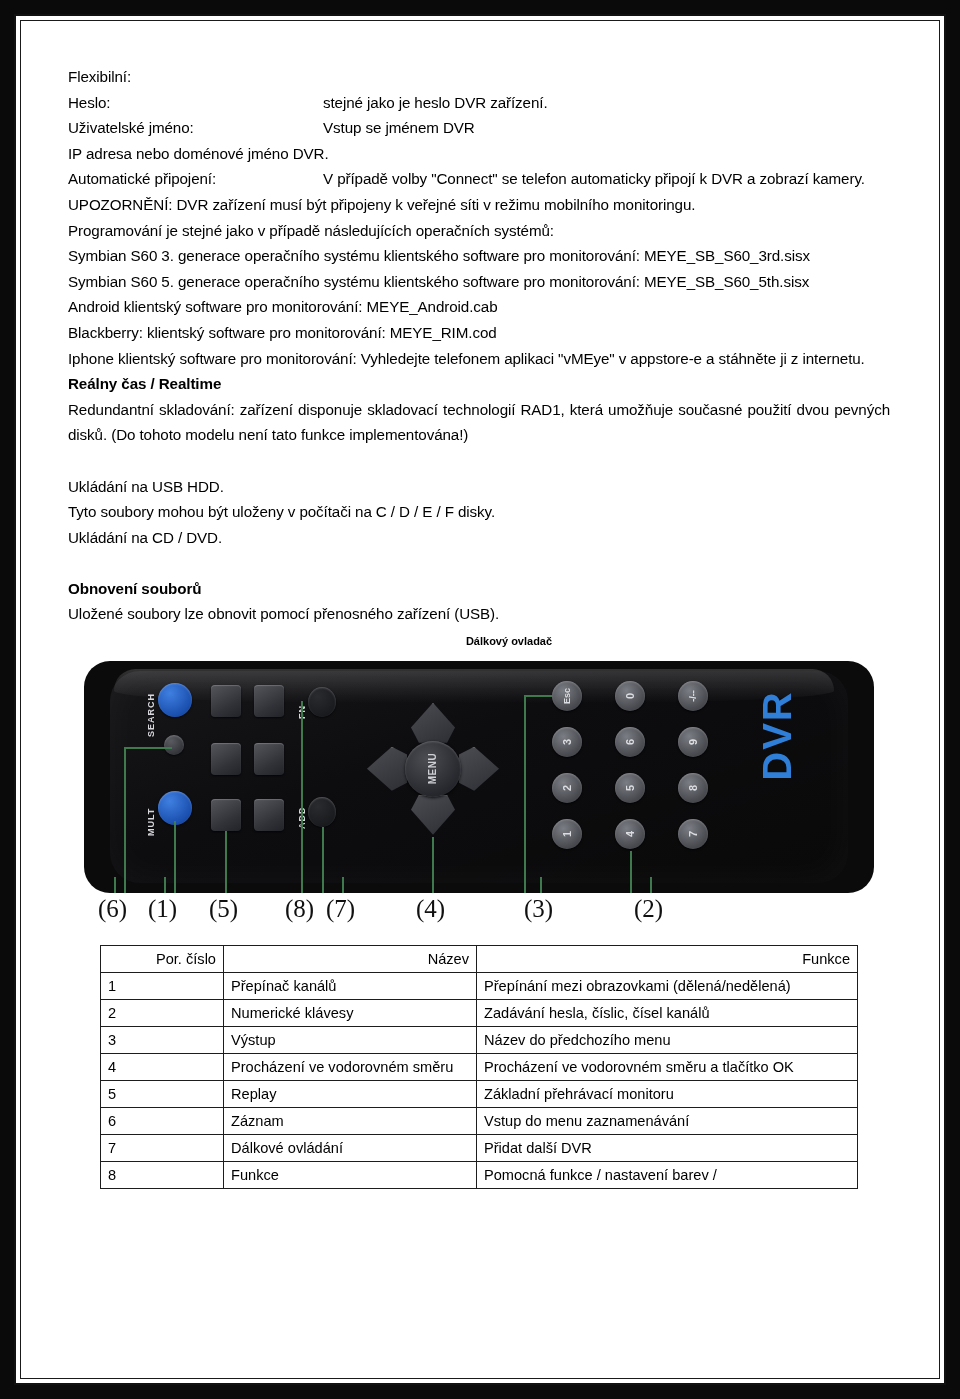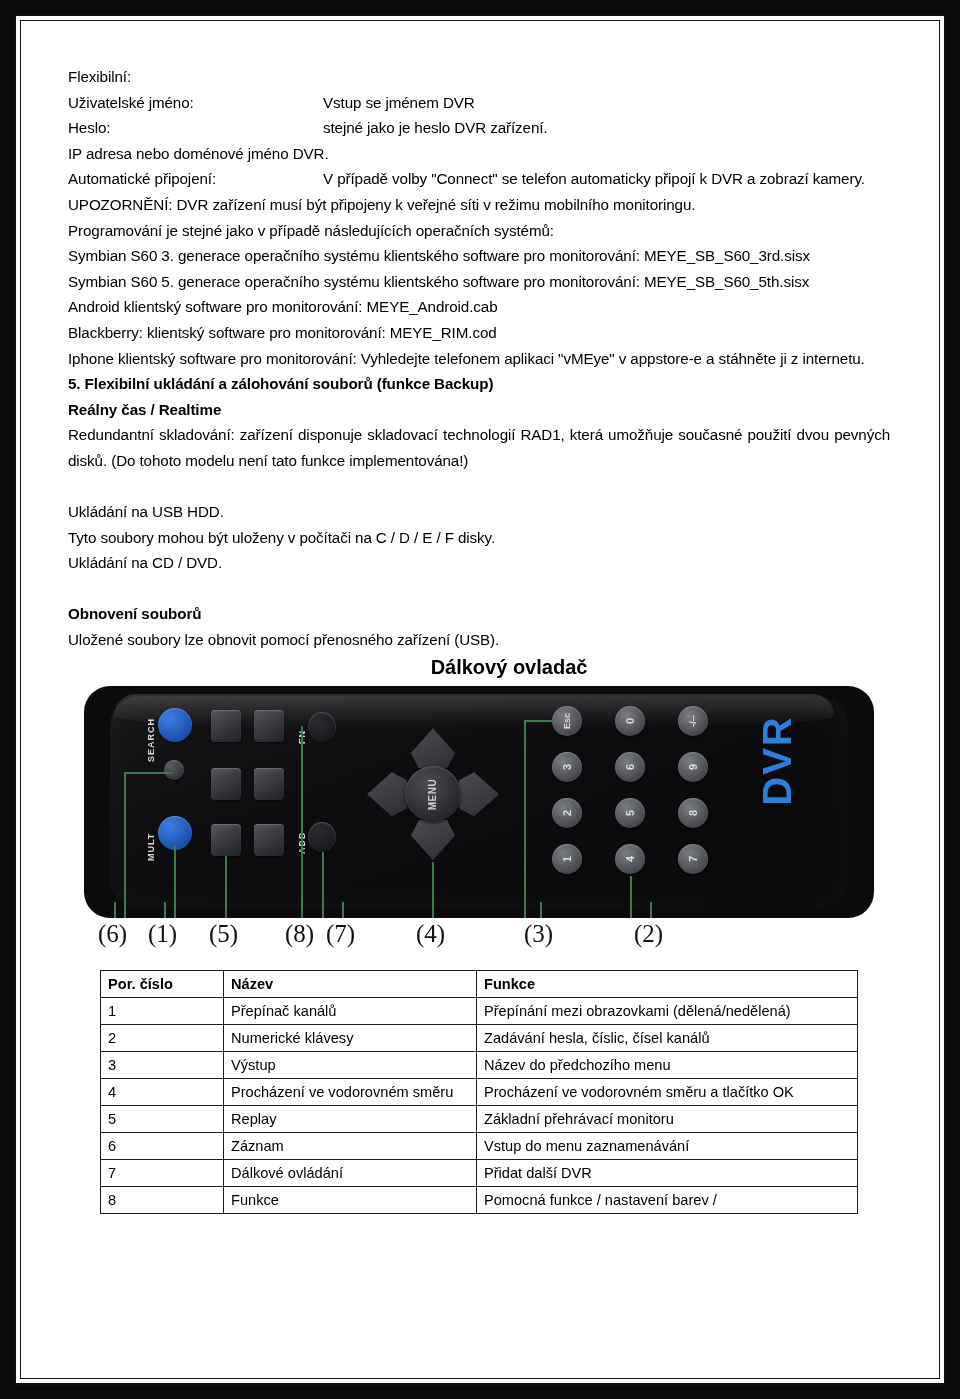--- a/index.html
+++ b/index.html
@@ -69,21 +69,21 @@
     text-align: justify;
     text-justify: inter-word;
   }
   .bold { font-weight: bold; }
   .spacer-line { height: 25.6px; }
 
   
   .figure-caption {
     text-align: center;
     font-weight: bold;
-    font-size: 20px;
+    font-size: 11px;
     line-height: 25.6px;
     margin-top: 2px;
     padding-left: 60px;
   }
   .remote-figure {
     position: relative;
     width: 790px;
     height: 232px;
     margin: 6px auto 0 auto;
     background: #0b0b0c;
@@ -220,64 +220,64 @@
   }
   table.key-table td, table.key-table th {
     border: 1px solid #1d1d1d;
     padding: 2px 7px;
     vertical-align: top;
     line-height: 22px;
     text-align: left;
     font-weight: normal;
   }
   table.key-table thead th {
-    font-weight: bold;
+    font-weight: normal;
+    text-align: right;
   }
   .c0 { width: 108px; }
   .c1 { width: 238px; }
   .c2 { width: 366px; }
 </style>
 </head>
 <body>
 
 <div class="page-frame"></div>
 <div class="page-frame-inner"></div>
 <div class="page-frame-inner2"></div>
 
 <div class="page">
 
   <div class="doc-text">
     <div>Flexibilní:</div>
 
     <div class="row2">
+      <div class="col-label">Heslo:</div>
+      <div class="col-value">stejné jako je heslo DVR zařízení.</div>
+    </div>
+    <div class="row2">
       <div class="col-label">Uživatelské jméno:</div>
       <div class="col-value">Vstup se jménem DVR</div>
-    </div>
-    <div class="row2">
-      <div class="col-label">Heslo:</div>
-      <div class="col-value">stejné jako je heslo DVR zařízení.</div>
     </div>
     <div class="row2">
       <div class="col-value">IP adresa nebo doménové jméno DVR.</div>
     </div>
     <div class="row2">
       <div class="col-label">Automatické připojení:</div>
       <div class="col-value just">V případě volby "Connect" se telefon automaticky připojí k DVR a zobrazí kamery.</div>
     </div>
 
     <div>UPOZORNĚNÍ: DVR zařízení musí být připojeny k veřejné síti v režimu mobilního monitoringu.</div>
     <div>Programování je stejné jako v případě následujících operačních systémů:</div>
 
     <div class="just">Symbian S60 3. generace operačního systému klientského software pro monitorování: MEYE_SB_S60_3rd.sisx</div>
     <div class="just">Symbian S60 5. generace operačního systému klientského software pro monitorování: MEYE_SB_S60_5th.sisx</div>
     <div>Android klientský software pro monitorování: MEYE_Android.cab</div>
     <div>Blackberry: klientský software pro monitorování: MEYE_RIM.cod</div>
     <div class="just">Iphone klientský software pro monitorování: Vyhledejte telefonem aplikaci "vMEye" v appstore-e a stáhněte ji z internetu.</div>
 
-    <div class="bold">5. Flexibilní ukládání a zálohování souborů (funkce Backup)</div>
     <div class="bold">Reálny čas / Realtime</div>
     <div class="just">Redundantní skladování: zařízení disponuje skladovací technologií RAD1, která umožňuje současné použití dvou pevných disků. (Do tohoto modelu není tato funkce implementována!)</div>
 
     <div class="spacer-line"></div>
 
     <div>Ukládání na USB HDD.</div>
     <div>Tyto soubory mohou být uloženy v počítači na C / D / E / F disky.</div>
     <div>Ukládání na CD / DVD.</div>
 
     <div class="spacer-line"></div>

